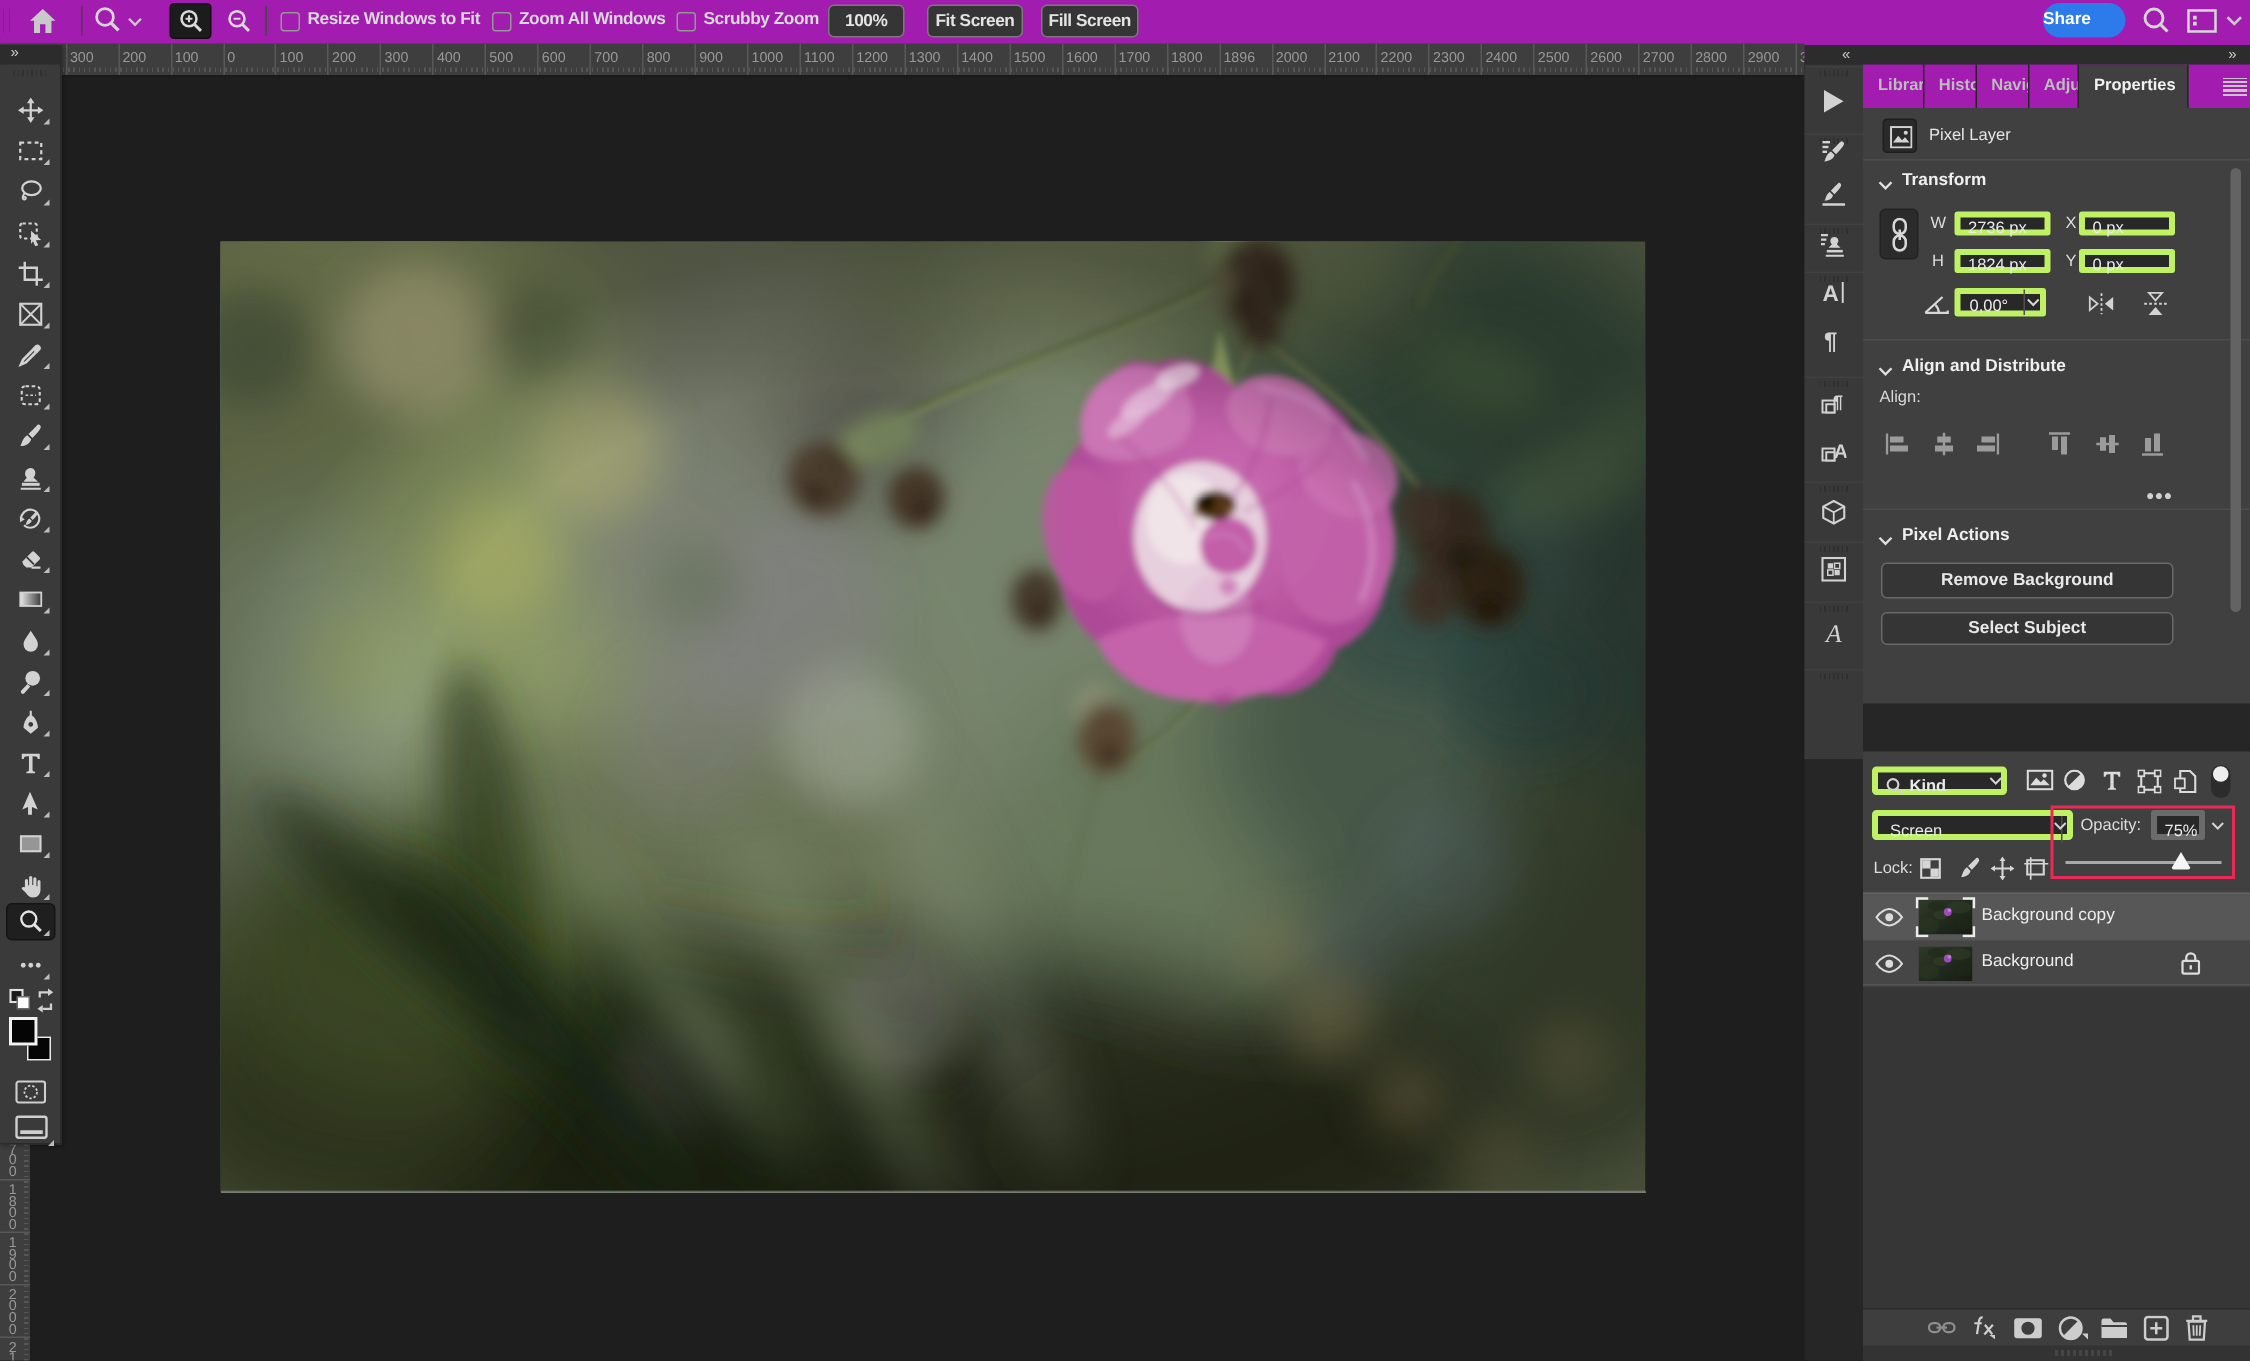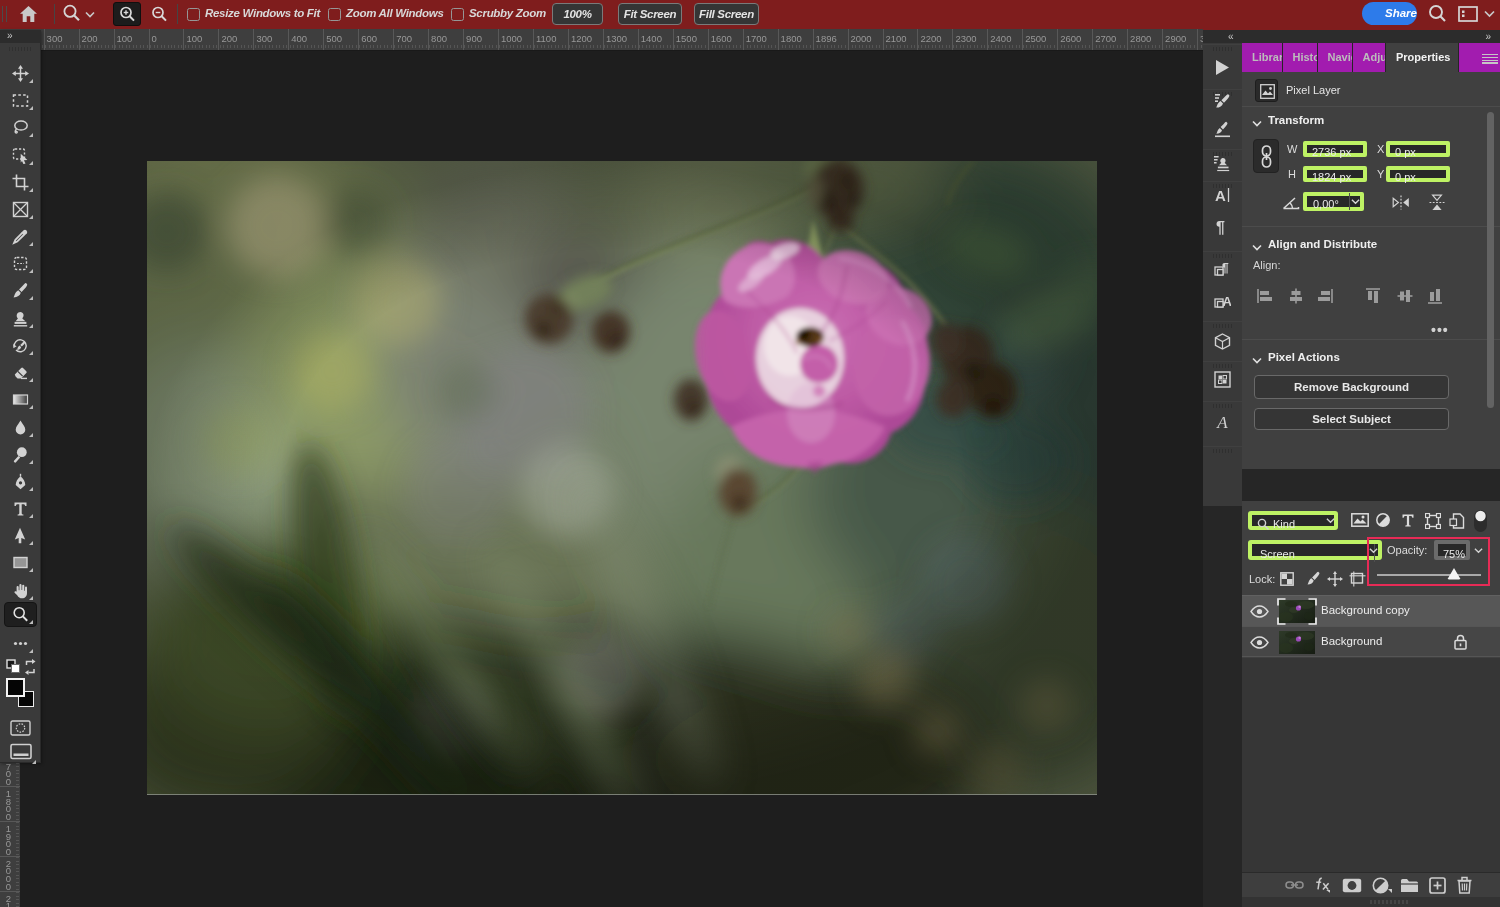--- a/index.html
+++ b/index.html
@@ -1,31 +1,31 @@
 <!DOCTYPE html>
 <html><head>
 <meta charset="utf-8">
 <style>
 * { margin:0; padding:0; box-sizing:border-box; -webkit-font-smoothing:antialiased; }
 html,body { width:1500px; height:907px; overflow:hidden; background:#1e1e1e;
   font-family:"Liberation Sans", sans-serif; }
 #app { position:absolute; left:0; top:0; width:1500px; height:907px; }
 .abs { position:absolute; }
-#topbar { left:0; top:0; width:1500px; height:41px; background:#7f1d1d;
-  border-bottom:1px solid #232323; color:#d8d8d8; font-size:11.5px; letter-spacing:-0.3px; font-weight:bold;font-style:italic; }
+#topbar { left:0; top:0; width:1500px; height:41px; background:#a21caf;
+  border-bottom:1px solid #232323; color:#d8d8d8; font-size:11.5px; letter-spacing:-0.3px; font-weight:bold; }
 #topbar .grip { left:2px; top:6px; width:8px; height:16px;
   background-image:repeating-linear-gradient(90deg,#4a4a4a 0 1px,transparent 1px 4px); }
 .vsep { width:1px; height:20px; background:#454545; top:4px; }
 .cb { width:13px; height:13px; border:1.5px solid #969696; border-radius:2.5px; top:8px; background:transparent; }
 .obtn { top:3px; height:22px; border:1px solid #7a7a7a; border-radius:4px; color:#e3e3e3;
   font-size:11.5px; line-height:20px; text-align:center; background:#353535; font-weight:bold; }
 .zoombtn-on { left:113px; top:2px; width:28px; height:24px; background:#1c1c1c;
   border:1px solid #0f0f0f; border-radius:3px; }
 #share { left:1362px; top:2px; width:55px; height:23px; border-radius:12px; background:#2d7bea;
-  color:#fff; font-size:11.5px; font-weight:bold; text-align:right; line-height:23px; letter-spacing:0; }
+  color:#fff; font-size:11.5px; font-weight:bold; text-align:left; line-height:23px; letter-spacing:0; }
 #hrule { left:0; top:29px; width:1203px; height:21px; background:#3e3e3e; overflow:hidden; }
 #hrule .num { position:absolute; top:4px; color:#989898; font-size:9.5px; }
 #hrule .tick { position:absolute; top:0; width:1px; height:21px; background:#585858; }
 #hrule .dots { position:absolute; left:0; top:16px; width:1203px; height:3px;
   background-image:repeating-linear-gradient(90deg,#555 0 1px,transparent 1px 3.49px); }
 #vrule { left:0; top:50px; width:20px; height:857px; background:#3e3e3e; overflow:hidden; }
 #vrule .num { position:absolute; left:0; width:17px; text-align:center; color:#989898;
   font-size:9.5px; line-height:7.8px; }
 #vrule .tick { position:absolute; left:0; height:1px; width:20px; background:#585858; }
 #vrule .dots { position:absolute; top:0; left:16px; width:3px; height:857px;
@@ -900,21 +900,21 @@
 <div class="abs" style="left:245px;top:40px;width:7px;height:296px;background:#636363;border-radius:4px"></div>
 </div>
     </div>
 <div id="layers" class="abs">
 <div class="panelbody" style="left:0;top:29px;width:258px;height:406px">
 <div class="field" style="left:6px;top:10px;width:90px;height:19px;border-radius:3px">
 <svg class="abs" style="left:5px;top:3px" width="13" height="13" viewBox="0 0 13 13">
 <circle cx="5" cy="5" r="3.6" fill="none" stroke="#d2d2d2" stroke-width="1.4"></circle>
 <line x1="7.8" y1="7.8" x2="11.5" y2="11.5" stroke="#d2d2d2" stroke-width="1.6"></line>
           </svg>
-<div class="abs" style="left:21px;top:3px;font-weight:normal;color:#e8e8e8;font-size:11px">Kind</div>
+<div class="abs" style="left:21px;top:3px;font-weight:bold;color:#e8e8e8;font-size:11px">Kind</div>
         </div>
 <svg class="abs" style="left:84px;top:16px" width="9" height="7" viewBox="0 0 10 7">
           <path d="M1 1.5 L5 5.5 L9 1.5" fill="none" stroke="#d2d2d2" stroke-width="1.5"></path>
         </svg>
 <svg class="abs" style="left:109px;top:12px" width="18" height="14" viewBox="0 0 18 14">
           <rect x="0.8" y="0.8" width="16.4" height="12.4" fill="none" stroke="#dcdcdc" stroke-width="1.5"></rect>
           <path d="M2.5 10.5 L6.5 5.5 L9.5 8.5 L11.5 6.5 L15.5 10.5 Z" fill="#dcdcdc"></path>
           <circle cx="12" cy="4" r="1.5" fill="#dcdcdc"></circle>
         </svg>
 <svg class="abs" style="left:134px;top:12px" width="14" height="14" viewBox="0 0 14 14">

